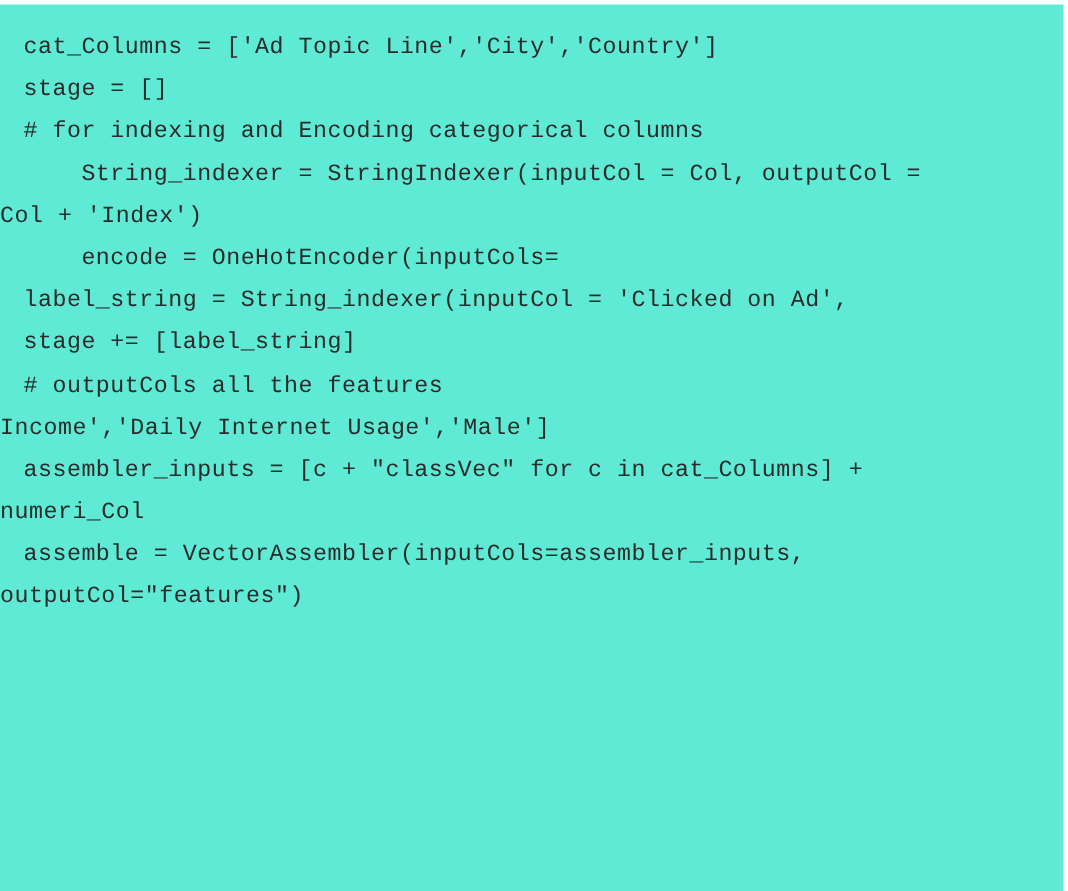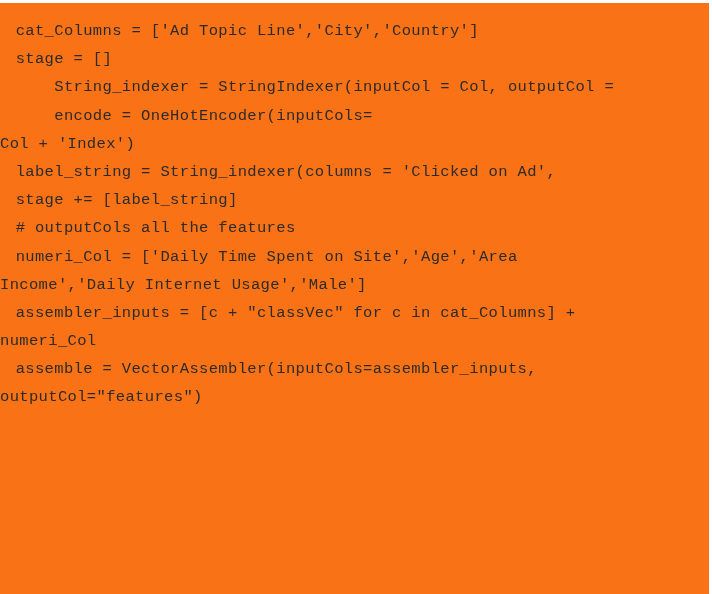--- a/index.html
+++ b/index.html
@@ -46,30 +46,30 @@
     height: 28.2px;
   }
 
   .code-line.cont {
     padding-left: 0px;
   }
 </style>
 </head>
 <body style="background: rgb(255, 255, 255);">
 
-<div class="code-block" style="background: #f97316;">
+<div class="code-block" style="background: #5eead4;">
   <div class="code-lines" style="color: rgb(43, 43, 43);">
       <div class="code-line"> cat_Columns = ['Ad Topic Line','City','Country']</div>
       <div class="code-line"> stage = []</div>
+      <div class="code-line"> # for indexing and Encoding categorical columns</div>
       <div class="code-line">     String_indexer = StringIndexer(inputCol = Col, outputCol =</div>
+      <div class="code-line cont">Col + 'Index')</div>
       <div class="code-line">     encode = OneHotEncoder(inputCols=</div>
-      <div class="code-line cont">Col + 'Index')</div>
-      <div class="code-line"> label_string = String_indexer(columns = 'Clicked on Ad',</div>
+      <div class="code-line"> label_string = String_indexer(inputCol = 'Clicked on Ad',</div>
       <div class="code-line"> stage += [label_string]</div>
       <div class="code-line"> # outputCols all the features</div>
-      <div class="code-line"> numeri_Col = ['Daily Time Spent on Site','Age','Area</div>
       <div class="code-line cont">Income','Daily Internet Usage','Male']</div>
       <div class="code-line"> assembler_inputs = [c + "classVec" for c in cat_Columns] +</div>
       <div class="code-line cont">numeri_Col</div>
       <div class="code-line"> assemble = VectorAssembler(inputCols=assembler_inputs,</div>
       <div class="code-line cont">outputCol="features")</div>
     </div>
 </div>
 
 </body></html>

